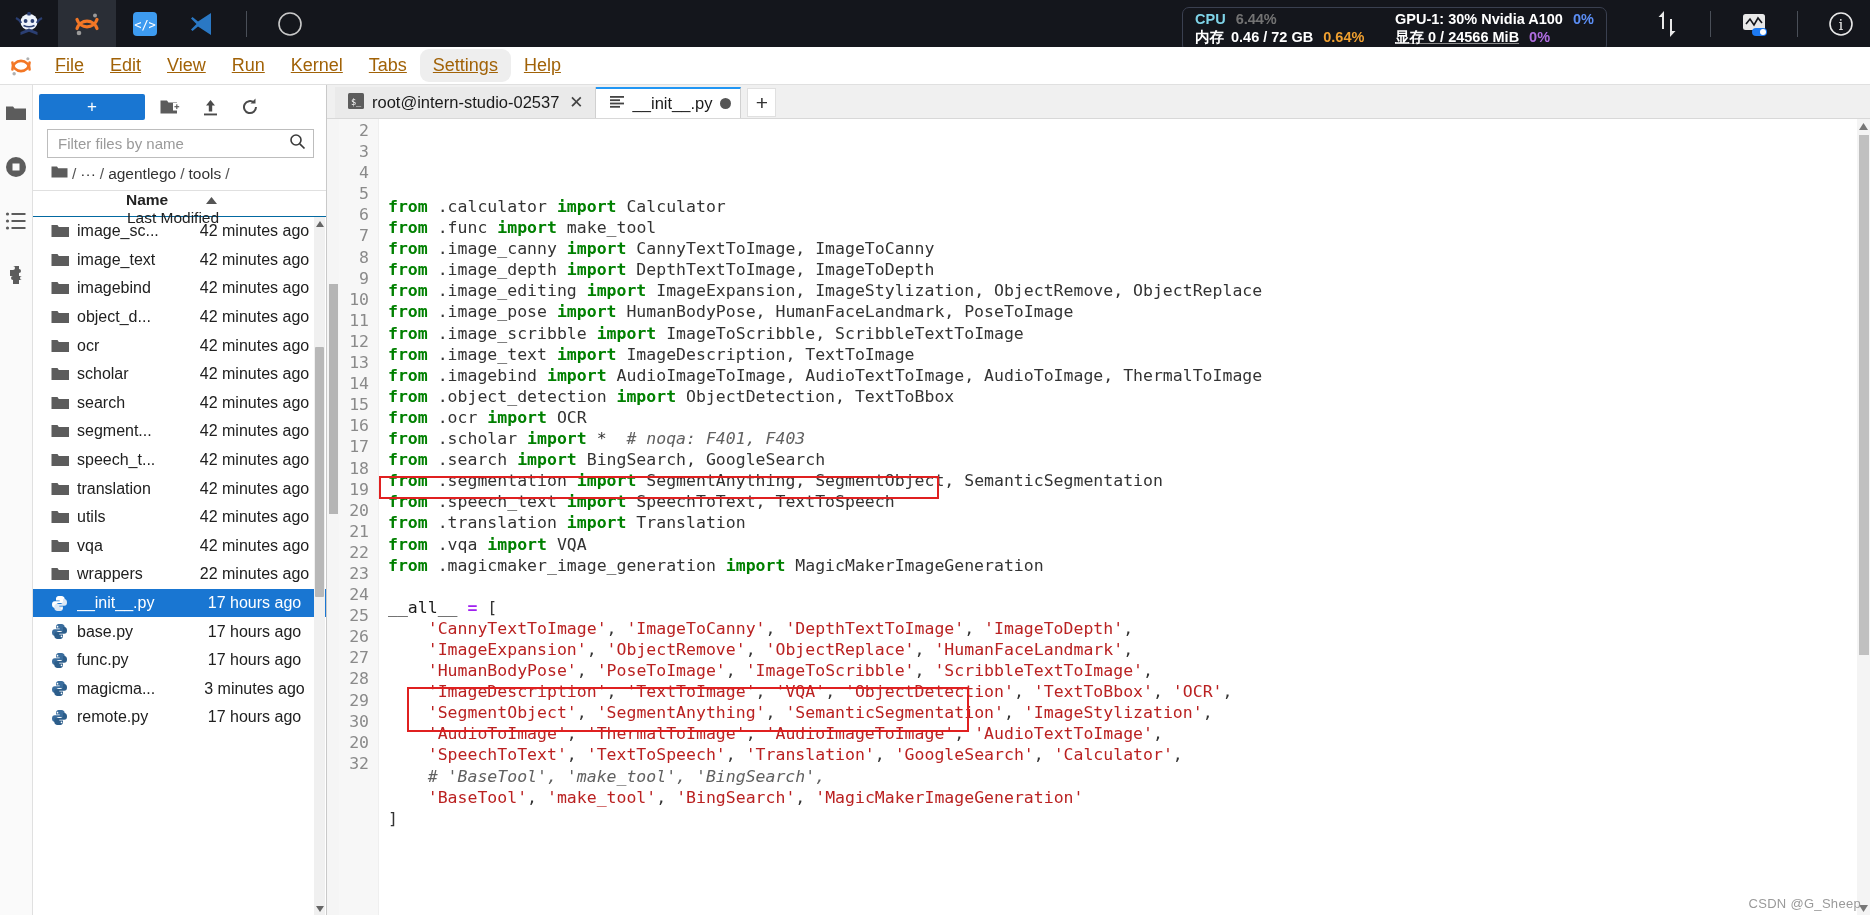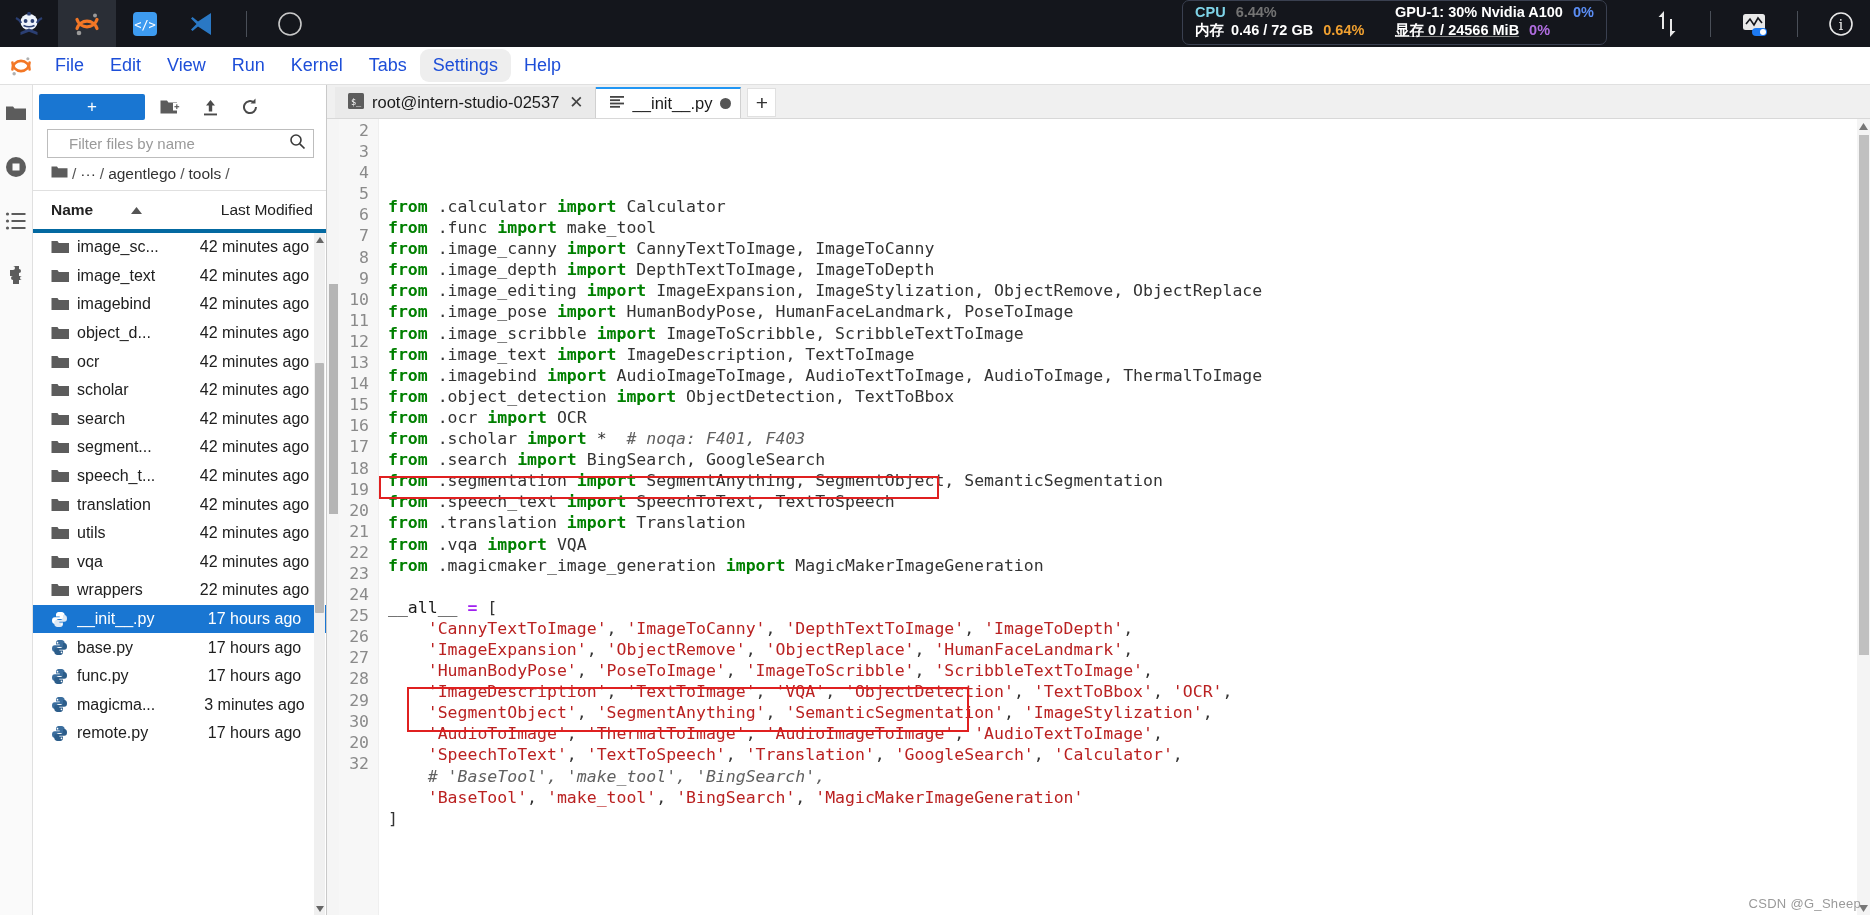--- a/index.html
+++ b/index.html
@@ -13,21 +13,21 @@
     height: 47px; background: #14161c; display: flex; align-items: center;
     position: relative; color: #e8e8e8;
   }
   .tb-icon {
     width: 58px; height: 47px; display: flex; align-items: center; justify-content: center;
     flex: 0 0 auto;
   }
   .tb-icon.active { background: #2a2e36; }
   .tb-sep { width: 1px; height: 26px; background: #4a4f58; margin: 0 14px; flex: 0 0 auto; }
   .stats {
-    position: absolute; left: 1182px; top: 0;
+    position: absolute; left: 1182px; top: 7px;
     border: 1px solid #3a4050; border-radius: 7px;
     padding: 3px 12px 4px 12px;
     display: flex; flex-direction: column; gap: 1px;
     background: #14161c;
   }
   .stats-row { display: flex; align-items: baseline; font-size: 14.5px; white-space: nowrap; }
   .stats-col { display: flex; align-items: baseline; }
   .stats-col.c1 { width: 200px; }
   .lbl-cpu { color: #7fd4e8; font-weight: bold; margin-right: 10px; }
   .val-cpu { color: #737373; font-weight: bold; }
@@ -40,22 +40,23 @@
   .val-vrampct { color: #b06de0; font-weight: bold; }
   .tb-right { position: absolute; right: 0; top: 0; height: 47px; display: flex; align-items: center; }
 
   
   .menubar {
     height: 38px; background: #ffffff; display: flex; align-items: center;
     border-bottom: 1px solid #e0e0e0; position: relative;
   }
   .menu-logo { width: 42px; display:flex; align-items:center; justify-content:center; }
   .menu-item {
-    padding: 6px 13px; font-size: 18px; color: #1d4ed8; cursor: default;
+    padding: 6px 13px; font-size: 18px; color: #a16207; cursor: default;
     line-height: 1.2;
+    text-decoration: underline;
   }
   .menu-item.sel { background: #eeeeee; border-radius: 9px; }
 
   
   .main { display: flex; height: 830px; }
 
   
   .rail {
     width: 33px; background: #fafafa; border-right: 1px solid #e0e0e0;
     display: flex; flex-direction: column; align-items: center; padding-top: 14px; gap: 26px;
@@ -70,35 +71,35 @@
   .fb-toolbar { height: 44px; display: flex; align-items: center; padding: 0 6px; gap: 10px; }
   .new-btn {
     background: #1976d2; color: #fff; border: none; border-radius: 2px;
     width: 106px; height: 26px; font-size: 17px; cursor: pointer;
     display:flex; align-items:center; justify-content:center;
   }
   .fb-icon-btn { width: 30px; height: 26px; display:flex; align-items:center; justify-content:center; cursor:pointer; }
   .filter-wrap { margin: 0 12px 0 14px; }
   .filter-box {
     height: 29px; border: 1px solid #bdbdbd; display: flex; align-items: center;
-    padding: 0 7px 0 21px; background:#fff;
+    padding: 0 7px 0 10px; background:#fff;
   }
   .filter-box input {
     border: none; outline: none; flex: 1; font-size: 15px; color: #333;
     font-family: "Liberation Sans", sans-serif; background: transparent;
   }
   .filter-box input::placeholder { color: #9a9a9a; }
   .breadcrumb {
     display: flex; align-items: center; gap: 4px; padding: 7px 0 7px 18px;
     font-size: 15.5px; color: #333;
   }
   .bc-sep { color: #555; }
   .col-head {
-    display: flex; border-top: 1px solid #e0e0e0; border-bottom: 4px solid #0369a1;
-    font-size: 15.5px; font-weight: bold; color: #222; height: 43px; align-items: center;
+    display: flex; border-top: 1px solid #e0e0e0; border-bottom: 1px solid #0369a1;
+    font-size: 15.5px; font-weight: bold; color: #222; height: 27px; align-items: center; flex-direction: column;
   }
   .col-name { width: 143px; padding-left: 18px; display: flex; align-items: center; gap: 38px; }
   .col-mod { flex: 1; text-align: right; padding-right: 13px; font-weight: normal; }
   .filelist { flex: 1; overflow: hidden; position: relative; }
   .file-row {
     display: flex; align-items: center; height: 28.6px; font-size: 16px; color: #202020;
     padding-left: 18px; cursor: default;
   }
   .file-row.sel { background: #1976d2; color: #fff; }
   .fr-icon { width: 26px; flex: 0 0 auto; display:flex; align-items:center; }

